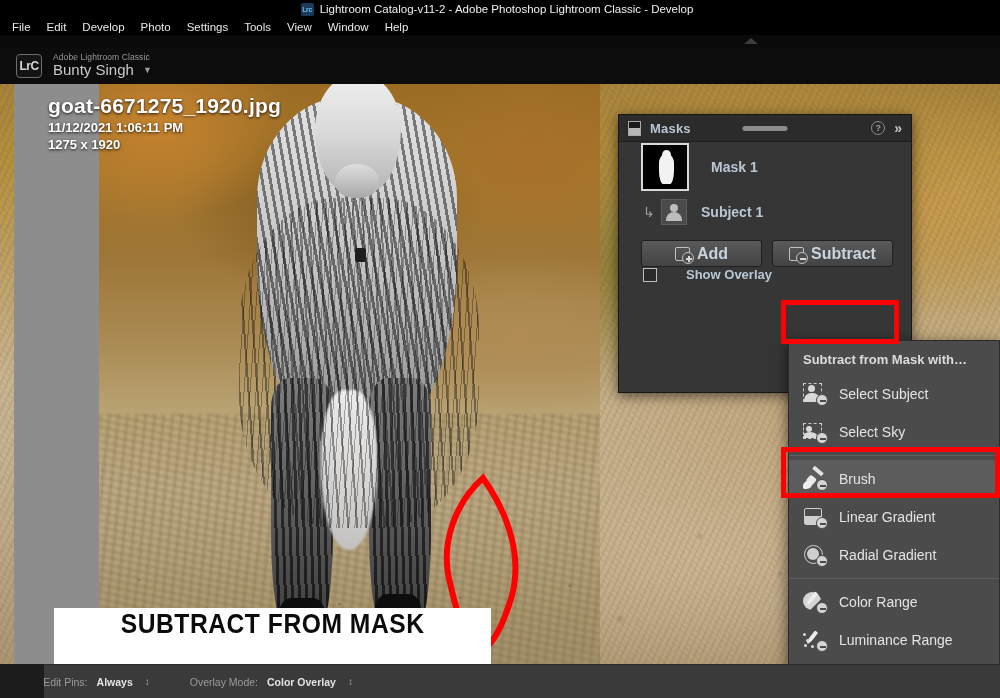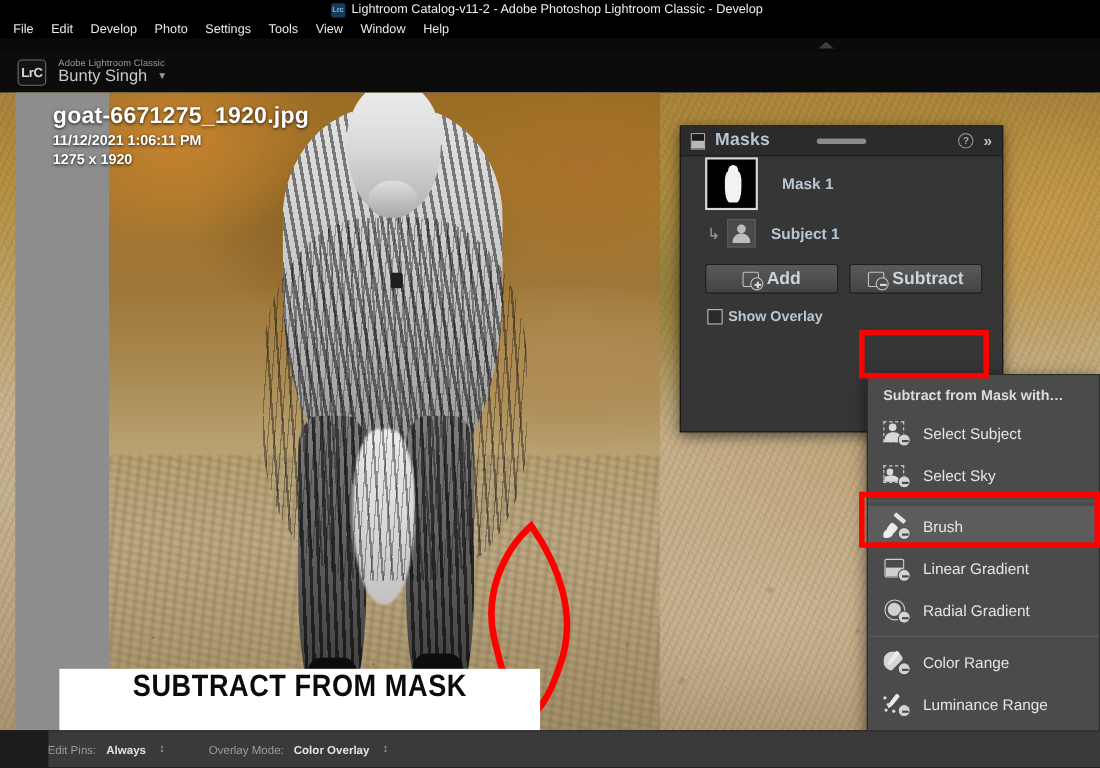--- a/index.html
+++ b/index.html
@@ -264,21 +264,21 @@
     height:27px; background:#2b2b2b; display:flex; align-items:center;
     padding:0 9px; position:relative; border-bottom:1px solid #1d1d1d;
   }
   .mask-icon-sq {
     width:13px; height:15px; border:1px solid #a8a8a8; display:flex;
     flex-direction:column; overflow:hidden;
   }
   .mask-icon-sq i { display:block; width:100%; height:50%; background:#1a1a1a; }
   .mask-icon-sq i:last-child { background:#b8b8b8; }
   .masks-title {
-    margin-left:9px; font-size:16px; color:#b7c6d6; font-weight:600;
+    margin-left:9px; font-size:13px; color:#b7c6d6; font-weight:600;
     letter-spacing:.2px;
   }
   .grip {
     position:absolute; left:50%; top:11px; transform:translateX(-50%);
     width:45px; height:5px; border-radius:3px; background:#8b8b8b;
   }
   .hdr-right { margin-left:auto; display:flex; align-items:center; gap:9px; }
   .icon-help {
     width:14px; height:14px; border:1.4px solid #8c8c8c; border-radius:50%;
     color:#a0a0a0; font-size:9px; display:flex; align-items:center;
@@ -358,21 +358,21 @@
   }
   .mbtn .ic i {
     position:absolute; right:-3px; bottom:-0.5px; width:6px; height:1.6px;
     background:#d8d8d8; z-index:2;
   }
   .mbtn .ic i.v {
     width:1.6px; height:6px; right:-0.8px; bottom:-2.7px;
   }
 
   .overlay-row {
-    display:flex; align-items:center; padding-left:24px; margin-top:13px; gap:5px;
+    display:flex; align-items:center; padding-left:24px; gap:29px;
   }
   .chkbox {
     width:14px; height:14px; border:1.6px solid #bdbdbd; background:#2a2a2a;
   }
   .overlay-label { font-size:13px; color:#b9c7d4; font-weight:600; }
 
   
   .dropdown {
     position:absolute; left:788px; top:340px; width:212px; height:352px;
     background:#4b4b4b; border:1px solid #2b2b2b;

